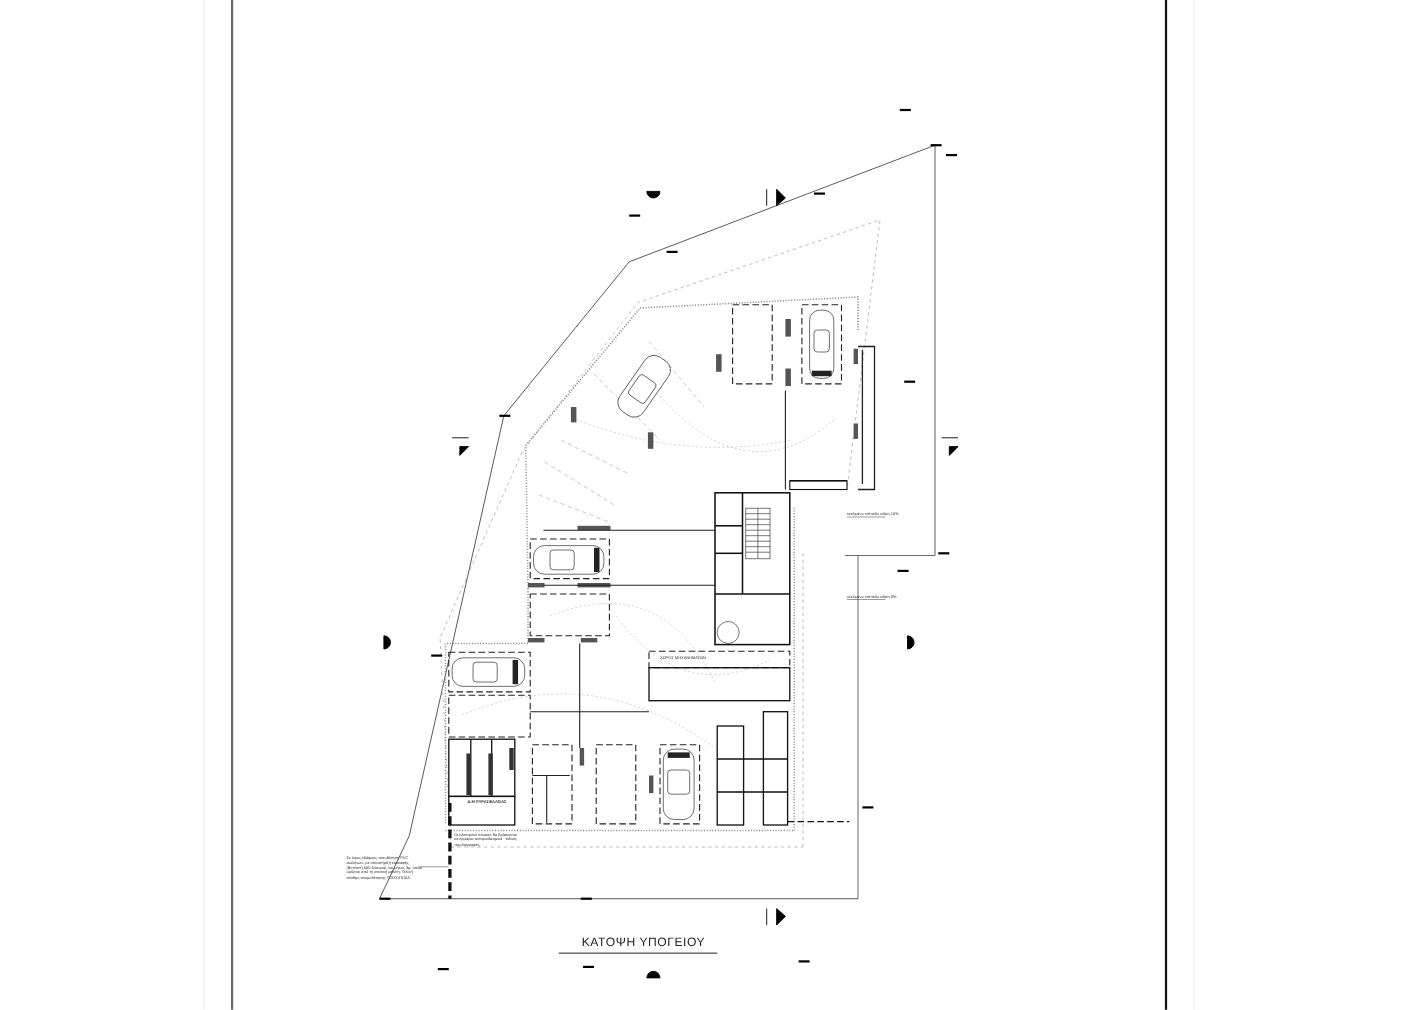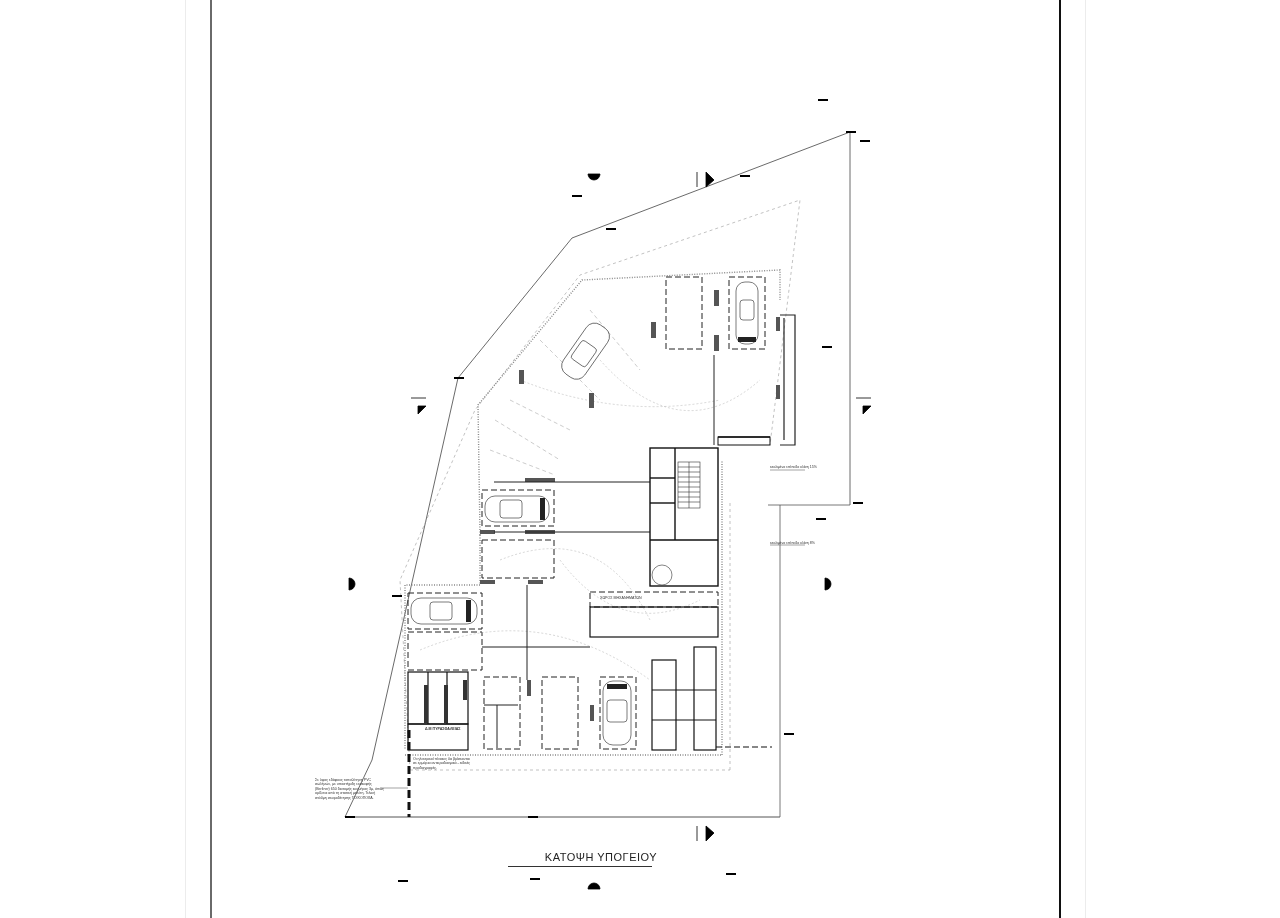--- a/index.html
+++ b/index.html
@@ -3,21 +3,21 @@
 <meta charset="utf-8">
 <style>
   html,body{margin:0;padding:0;background:#fff;}
   body{width:1280px;height:918px;position:relative;overflow:hidden;font-family:"Liberation Sans",sans-serif;}
   .viewer{position:absolute;left:0;top:0;width:1280px;height:918px;background:#fff;}
   .page-edge-l{position:absolute;left:185px;top:0;width:1px;height:918px;background:#ececec;}
   .page-edge-r{position:absolute;left:1085px;top:0;width:1px;height:918px;background:#ececec;}
   .frame-l{position:absolute;left:210px;top:0;width:2px;height:918px;background:#6a6a6a;}
   .frame-r{position:absolute;left:1059px;top:0;width:2px;height:918px;background:#111;}
   svg.plan{position:absolute;left:0;top:0;}
-  .title{position:absolute;left:536px;top:851px;width:130px;text-align:center;font-size:11px;letter-spacing:0.5px;color:#222;}
+  .title{position:absolute;left:520px;top:851px;width:130px;text-align:center;font-size:11px;letter-spacing:0.5px;color:#222;}
   .title-line{position:absolute;left:508px;top:866px;width:144px;height:1px;background:#333;}
   .note{position:absolute;font-size:3.6px;line-height:4.4px;color:#333;}
 </style>
 </head>
 <body>
 
 <div class="viewer">
   <div class="page-edge-l"></div>
   <div class="page-edge-r"></div>
   <div class="frame-l"></div>

